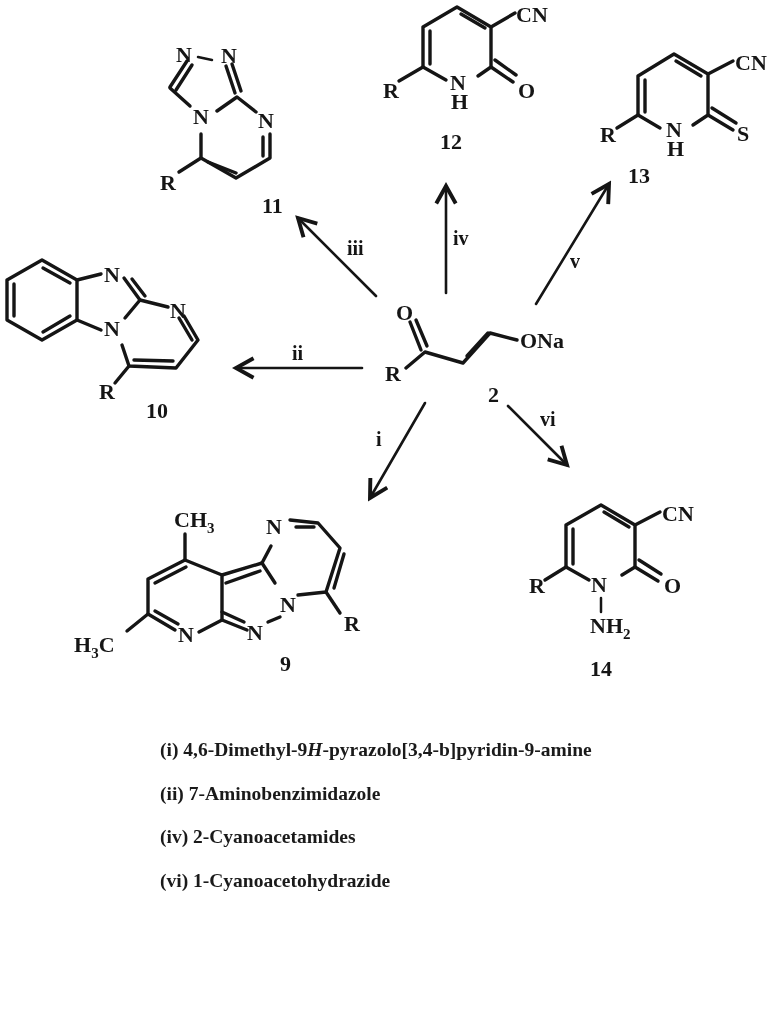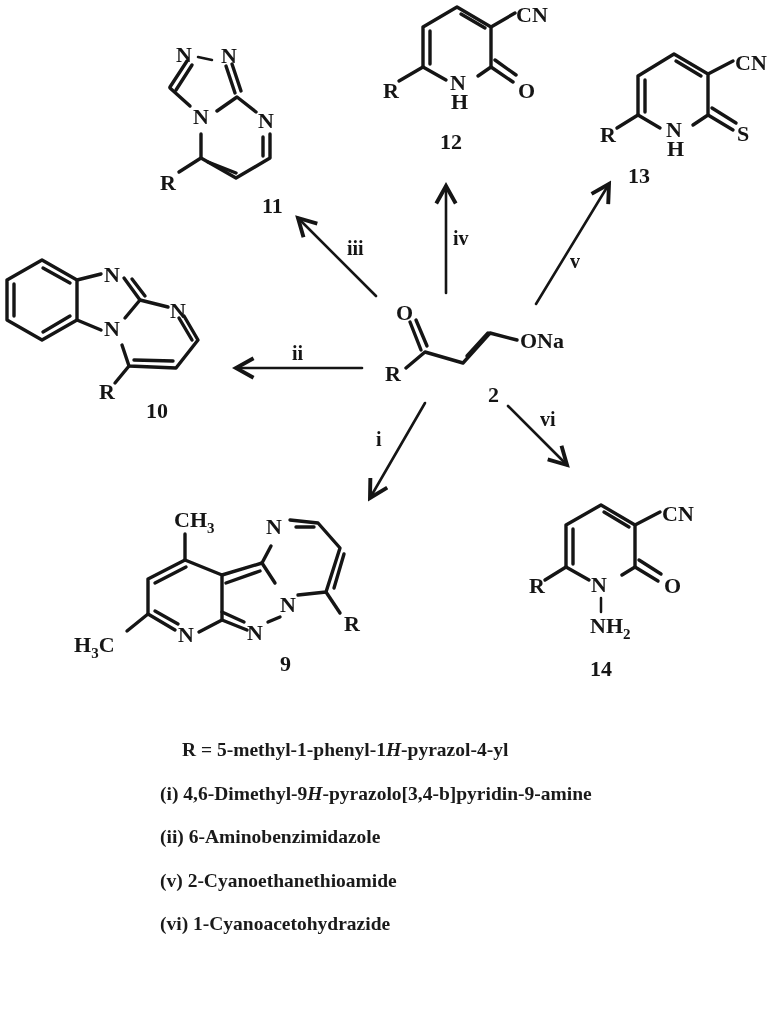--- a/index.html
+++ b/index.html
@@ -155,18 +155,17 @@
     <text class="atom" x="662" y="521">CN</text>
     <text class="atom" x="591" y="592">N</text>
     <text class="atom" x="664" y="593">O</text>
     <text class="atom" x="529" y="593">R</text>
     <text class="atom" x="590" y="633"><tspan>NH</tspan><tspan class="sub" dy="6">2</tspan></text>
     <text class="cmpd" x="590" y="676">14</text>
   </g>
 </svg>
 
 <div class="legend">
-  <div class="row r"><span>R = 5-methyl-1-phenyl-1</span><i>H</i><span>-pyrazol-4-yl</span></div>
   <div class="row"><span>(i)</span> <span>4,6-Dimethyl-9</span><i>H</i><span>-pyrazolo[3,4-b]pyridin-9-amine</span></div>
-  <div class="row"><span>(ii)</span> <span>6-Aminobenzimidazole</span></div>
-  <div class="row"><span>(v)</span> <span>2-Cyanoethanethioamide</span></div>
+  <div class="row"><span>(ii)</span> <span>7-Aminobenzimidazole</span></div>
+  <div class="row"><span>(iv)</span> <span>2-Cyanoacetamides</span></div>
   <div class="row"><span>(vi)</span> <span>1-Cyanoacetohydrazide</span></div>
 </div>
 
 </body></html>

